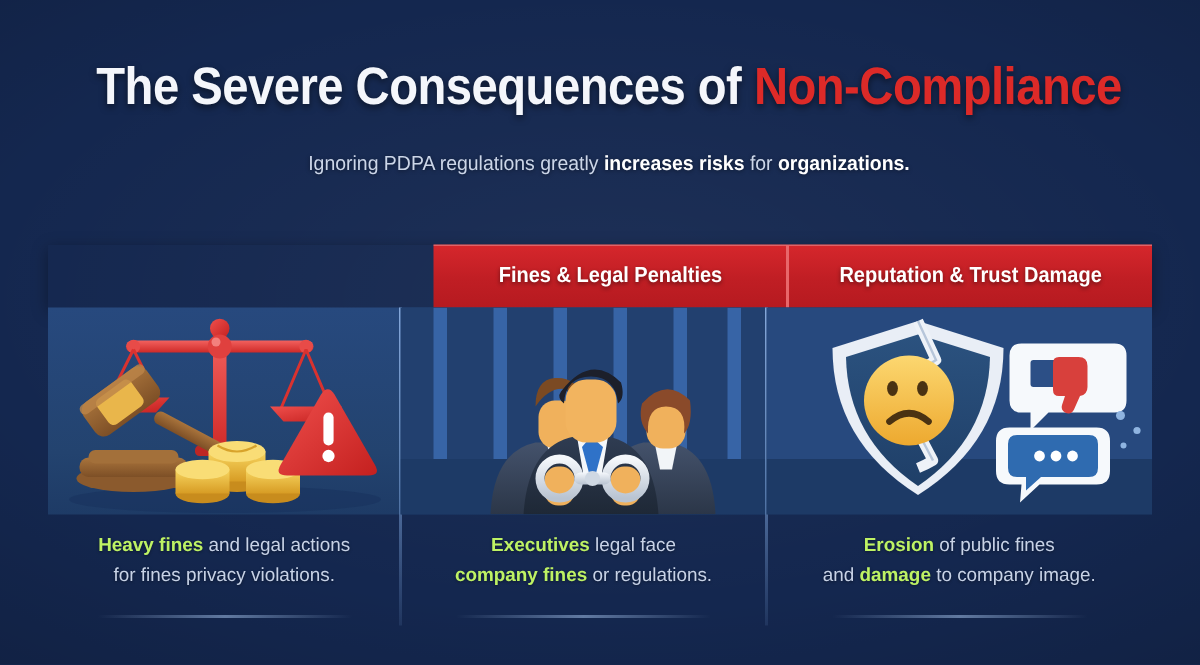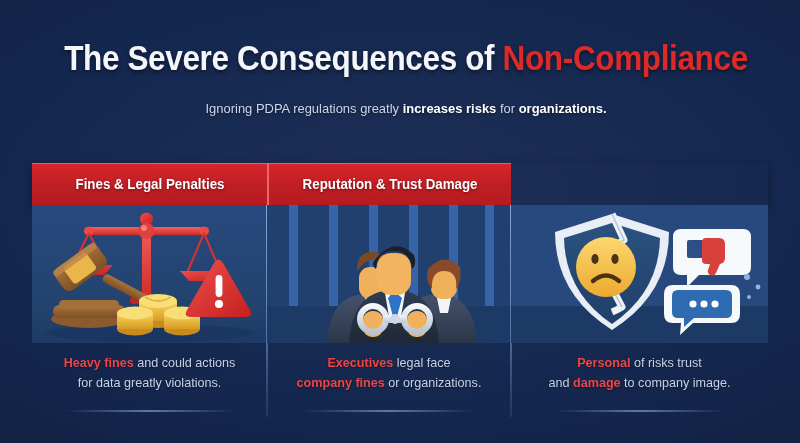--- a/index.html
+++ b/index.html
@@ -47,20 +47,21 @@
     white-space:nowrap;
     text-shadow:0 1px 3px rgba(0,0,0,0.45);
   }
   .subtitle b { color:#ffffff; font-weight:bold; }
 
   
   .band {
     position:absolute; top:163px; left:32px; width:736px; height:42px;
     display:flex;
     box-shadow:0 3px 10px rgba(0,0,0,0.35);
+    justify-content:flex-end;
   }
   .band-cell {
     flex:1;
     position:relative;
     background:linear-gradient(180deg,#d6272c 0%,#c01e24 55%,#b61a20 100%);
     display:flex; align-items:center; justify-content:center;
   }
   .band-cell:nth-child(1) { flex:0 0 235px; }
   .band-cell:nth-child(2) { flex:0 0 244px; }
   .band-cell:nth-child(3) { flex:1 1 auto; }
@@ -95,21 +96,21 @@
     overflow:hidden;
   }
   .caption {
     position:absolute; top:148px; left:6px; right:6px;
     text-align:center;
     font-size:12.6px;
     line-height:20px;
     color:#c7d2e6;
     text-shadow:0 1px 2px rgba(0,0,0,0.4);
   }
-  .caption b { color:#ef4444; font-weight:bold; }
+  .caption b { color:#bef264; font-weight:bold; }
   .cap-rule {
     position:absolute; top:205px; left:50%; transform:translateX(-50%);
     width:170px; height:2px;
     background:linear-gradient(90deg, rgba(160,195,240,0) 0%, rgba(175,205,245,0.5) 50%, rgba(160,195,240,0) 100%);
   }
   svg { display:block; }
 </style>
 </head>
 <body>
 
@@ -208,22 +209,22 @@
         </g>
 
         <g>
           <path d="M182 58 q4.5-7 9 0 l27 47 q4 7-4.5 7 h-54 q-8.5 0-4.5-7 z" fill="url(#redB)"></path>
           <rect x="183.6" y="70" width="6.8" height="22" rx="3.4" fill="#ffffff"></rect>
           <circle cx="187" cy="99" r="4.1" fill="#ffffff"></circle>
         </g>
       </svg>
     </div>
     <div class="caption">
-      <b>Heavy fines</b><span> and could actions</span><br>
-      <span>for data greatly violations.</span>
+      <b>Heavy fines</b><span> and legal actions</span><br>
+      <span>for fines privacy violations.</span>
     </div>
     <div class="cap-rule"></div>
   </div>
 
   <div class="col">
     <div class="divider"></div>
     <div class="art-panel">
       <svg width="244" height="138" viewBox="0 0 244 138">
         <defs>
           <linearGradient id="suitA" x1="0" y1="0" x2="0" y2="1">
@@ -280,21 +281,21 @@
           <rect x="140" y="106" width="20" height="26" rx="9" fill="#f0b15c"></rect>
           <circle cx="106" cy="114" r="13" fill="none" stroke="url(#steelA)" stroke-width="6"></circle>
           <circle cx="150" cy="114" r="13" fill="none" stroke="url(#steelA)" stroke-width="6"></circle>
           <rect x="116" y="110" width="24" height="8" rx="4" fill="url(#steelA)"></rect>
           <circle cx="128" cy="114" r="5" fill="#cfd8e3"></circle>
         </g>
       </svg>
     </div>
     <div class="caption">
       <b>Executives</b><span> legal face</span><br>
-      <b>company fines</b><span> or organizations.</span>
+      <b>company fines</b><span> or regulations.</span>
     </div>
     <div class="cap-rule"></div>
   </div>
 
   <div class="col">
     <div class="divider"></div>
     <div class="art-panel">
       <svg width="257" height="138" viewBox="0 0 257 138">
         <defs>
           <linearGradient id="shieldA" x1="0" y1="0" x2="0" y2="1">
@@ -339,18 +340,18 @@
         </g>
 
         <g>
           <circle cx="236" cy="72" r="3" fill="#8fb4e0"></circle>
           <circle cx="247" cy="82" r="2.4" fill="#8fb4e0"></circle>
           <circle cx="238" cy="92" r="2" fill="#8fb4e0"></circle>
         </g>
       </svg>
     </div>
     <div class="caption">
-      <b>Personal</b><span> of risks trust</span><br>
+      <b>Erosion</b><span> of public fines</span><br>
       <span>and </span><b>damage</b><span> to company image.</span>
     </div>
     <div class="cap-rule"></div>
   </div>
 </div>
 
 </body></html>

